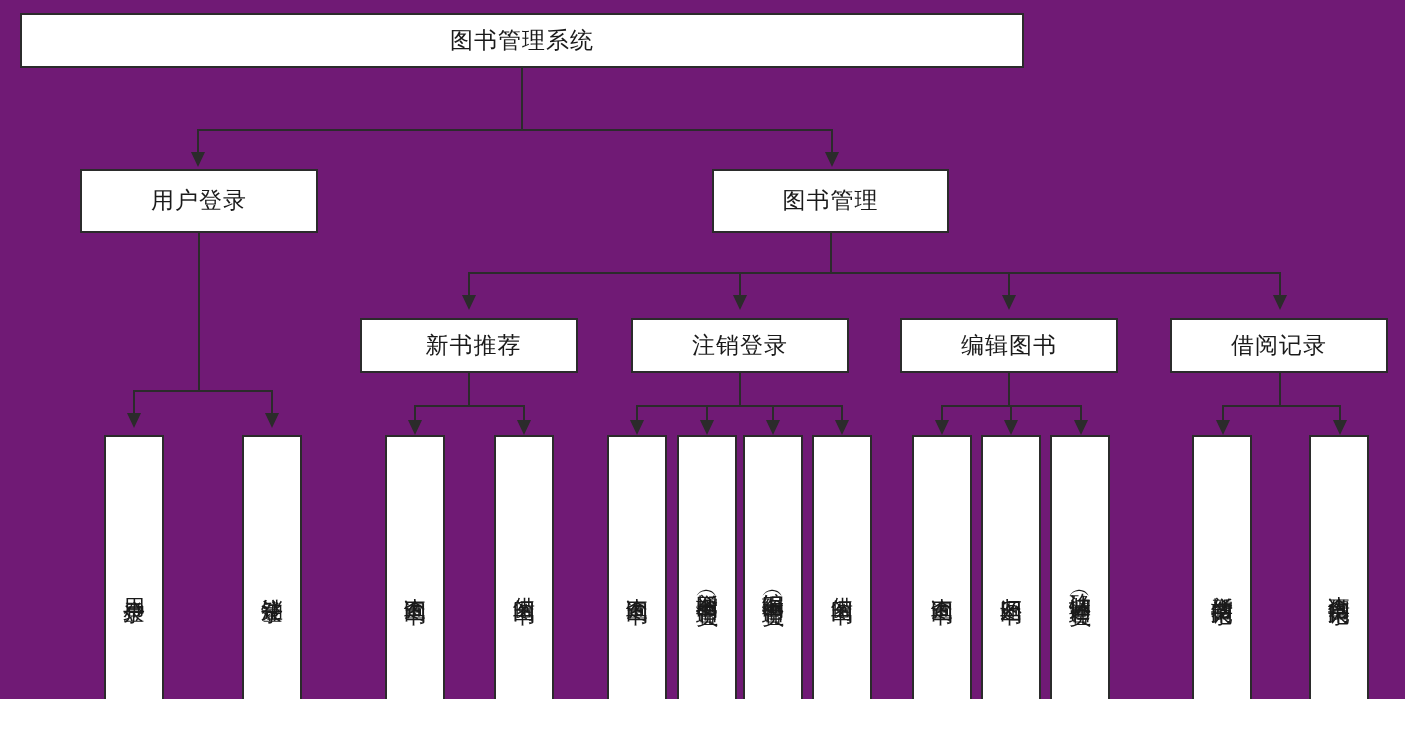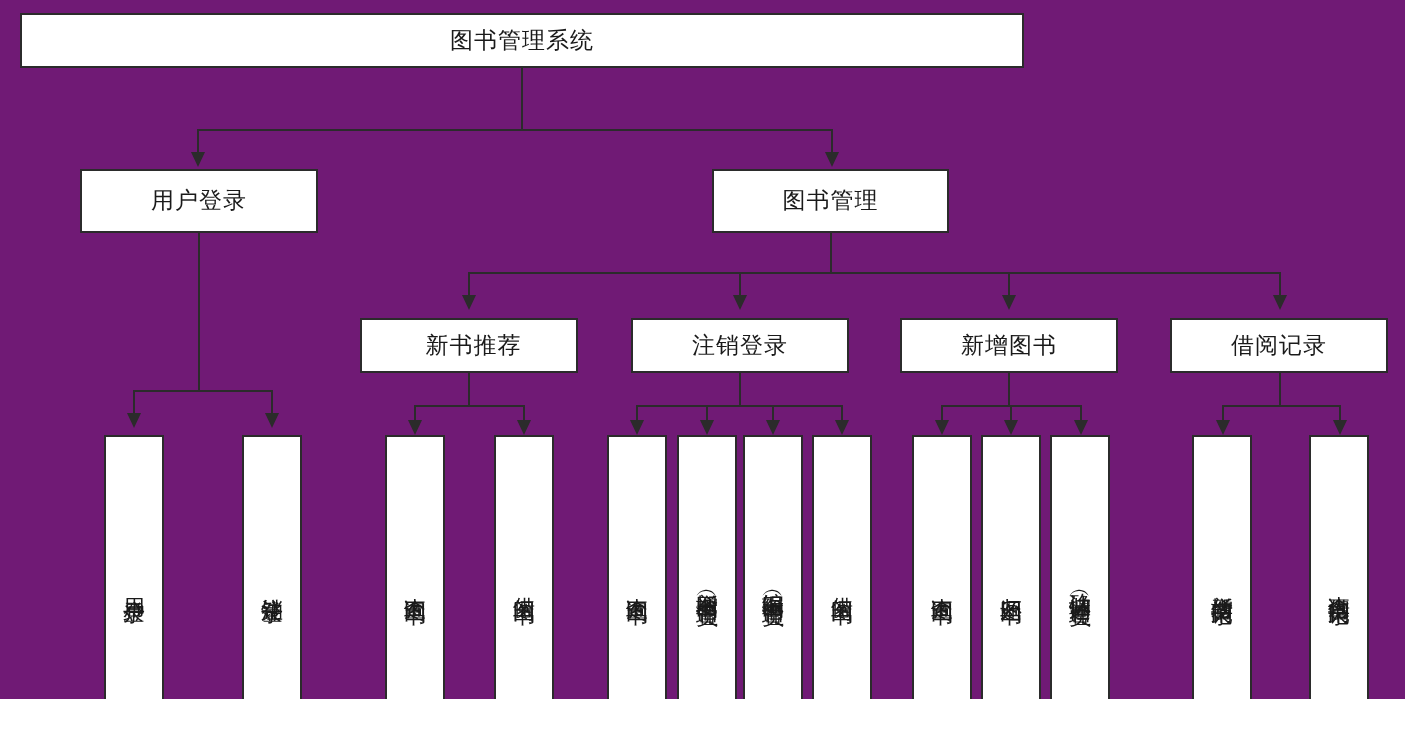--- a/index.html
+++ b/index.html
@@ -103,21 +103,21 @@
   <div class="vline" style="left:1279px;top:272px;height:25px;"></div>
   <div class="arrow" style="left:1273px;top:295px;"></div>
 
   <div class="node node-h" style="left:360px;top:318px;width:218px;height:55px;padding-left:9px;">
     <span>新书推荐</span>
   </div>
   <div class="node node-h" style="left:631px;top:318px;width:218px;height:55px;">
     <span>注销登录</span>
   </div>
   <div class="node node-h" style="left:900px;top:318px;width:218px;height:55px;">
-    <span>新增图书</span>
+    <span>编辑图书</span>
   </div>
   <div class="node node-h" style="left:1170px;top:318px;width:218px;height:55px;justify-content:center;">
     <span>借阅记录</span>
   </div>
 
   <div class="vline" style="left:468px;top:373px;height:33px;"></div>
   <div class="hline" style="left:414px;top:405px;width:109px;"></div>
   <div class="vline" style="left:414px;top:405px;height:20px;"></div>
   <div class="arrow" style="left:408px;top:420px;"></div>
   <div class="vline" style="left:523px;top:405px;height:20px;"></div>

